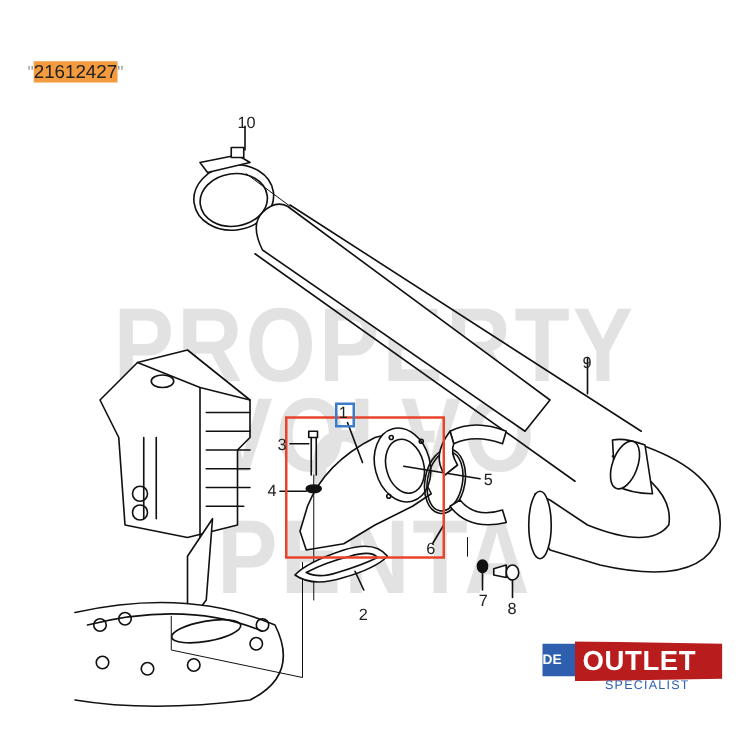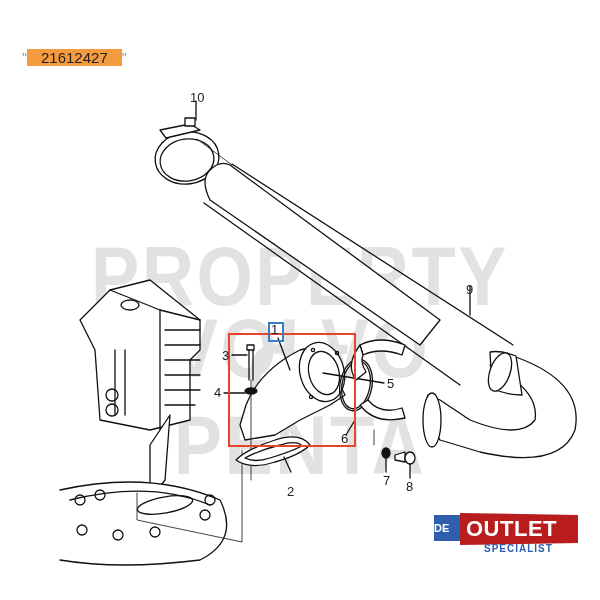--- a/index.html
+++ b/index.html
@@ -1,38 +1,38 @@
 <!DOCTYPE html>
 <html><head>
   <meta charset="utf-8">
   <style>
     html, body { margin: 0; padding: 0; background: #ffffff; }
     body { width: 600px; height: 600px; position: relative; overflow: hidden;
            font-family: "Liberation Sans", sans-serif; }
     .part-number { position: absolute; left: 22px; top: 49px; font-size: 14px; color: #999; letter-spacing: 0; }
-    .part-number .hl { background: #f49a3f; color: #222; padding: 0 14px; font-size: 15px; margin-top: 48px; }
+    .part-number .hl { background: #f49a3f; color: #222; padding: 0 0; font-size: 15px; margin-top: 48px; }
     .watermark { position: absolute; left: 0; width: 600px; text-align: center;
                  font-family: "Liberation Sans", sans-serif; font-weight: bold;
                  color: #e2e2e2; letter-spacing: 3px; font-stretch: condensed; z-index: 0; }
     .wm1 { top: 228px; font-size: 84px; transform: scaleX(0.86); }
     .wm2 { top: 300px; font-size: 84px; transform: scaleX(0.86); }
     svg.diagram { position: absolute; left: 0; top: 0; z-index: 1; }
     .callout { position: absolute; font-size: 13px; color: #222; z-index: 2; }
     .red-box { position: absolute; left: 228px; top: 333px; width: 124px; height: 110px;
                border: 2px solid #e8442c; z-index: 2; }
     .blue-box { position: absolute; left: 268px; top: 322px; width: 12px; height: 16px;
                 border: 2px solid #3a7cc9; z-index: 3; }
     .logo { position: absolute; left: 434px; top: 513px; width: 150px; height: 40px; z-index: 3; }
     .logo .de { position: absolute; left: 0; top: 2px; width: 26px; height: 26px; background: #2e5fae;
                 color: #fff; font-weight: bold; font-size: 11px; line-height: 26px; text-align: left; }
     .logo .outlet { position: absolute; left: 26px; top: 0; width: 118px; height: 32px; background: #b91c1c;
                     color: #fff; font-weight: bold; font-size: 22px; line-height: 32px; padding-left: 6px;
                     box-sizing: border-box; letter-spacing: 0.5px;
                     clip-path: polygon(0 0, 100% 6%, 100% 94%, 0 100%); }
-    .logo .spec { position: absolute; left: 50px; top: 30px; color: #2e5fae; font-weight: bold;
+    .logo .spec { position: absolute; left: 50px; top: 30px; color: #2e5fae; font-weight: normal;
                   font-size: 10px; letter-spacing: 1px; }
   </style>
 </head>
 <body>
 
 <div class="part-number">
   <span>"</span><span class="hl">21612427</span><span>"</span>
 </div>
 
 <div class="watermark wm1">PROPERTY OF</div>

